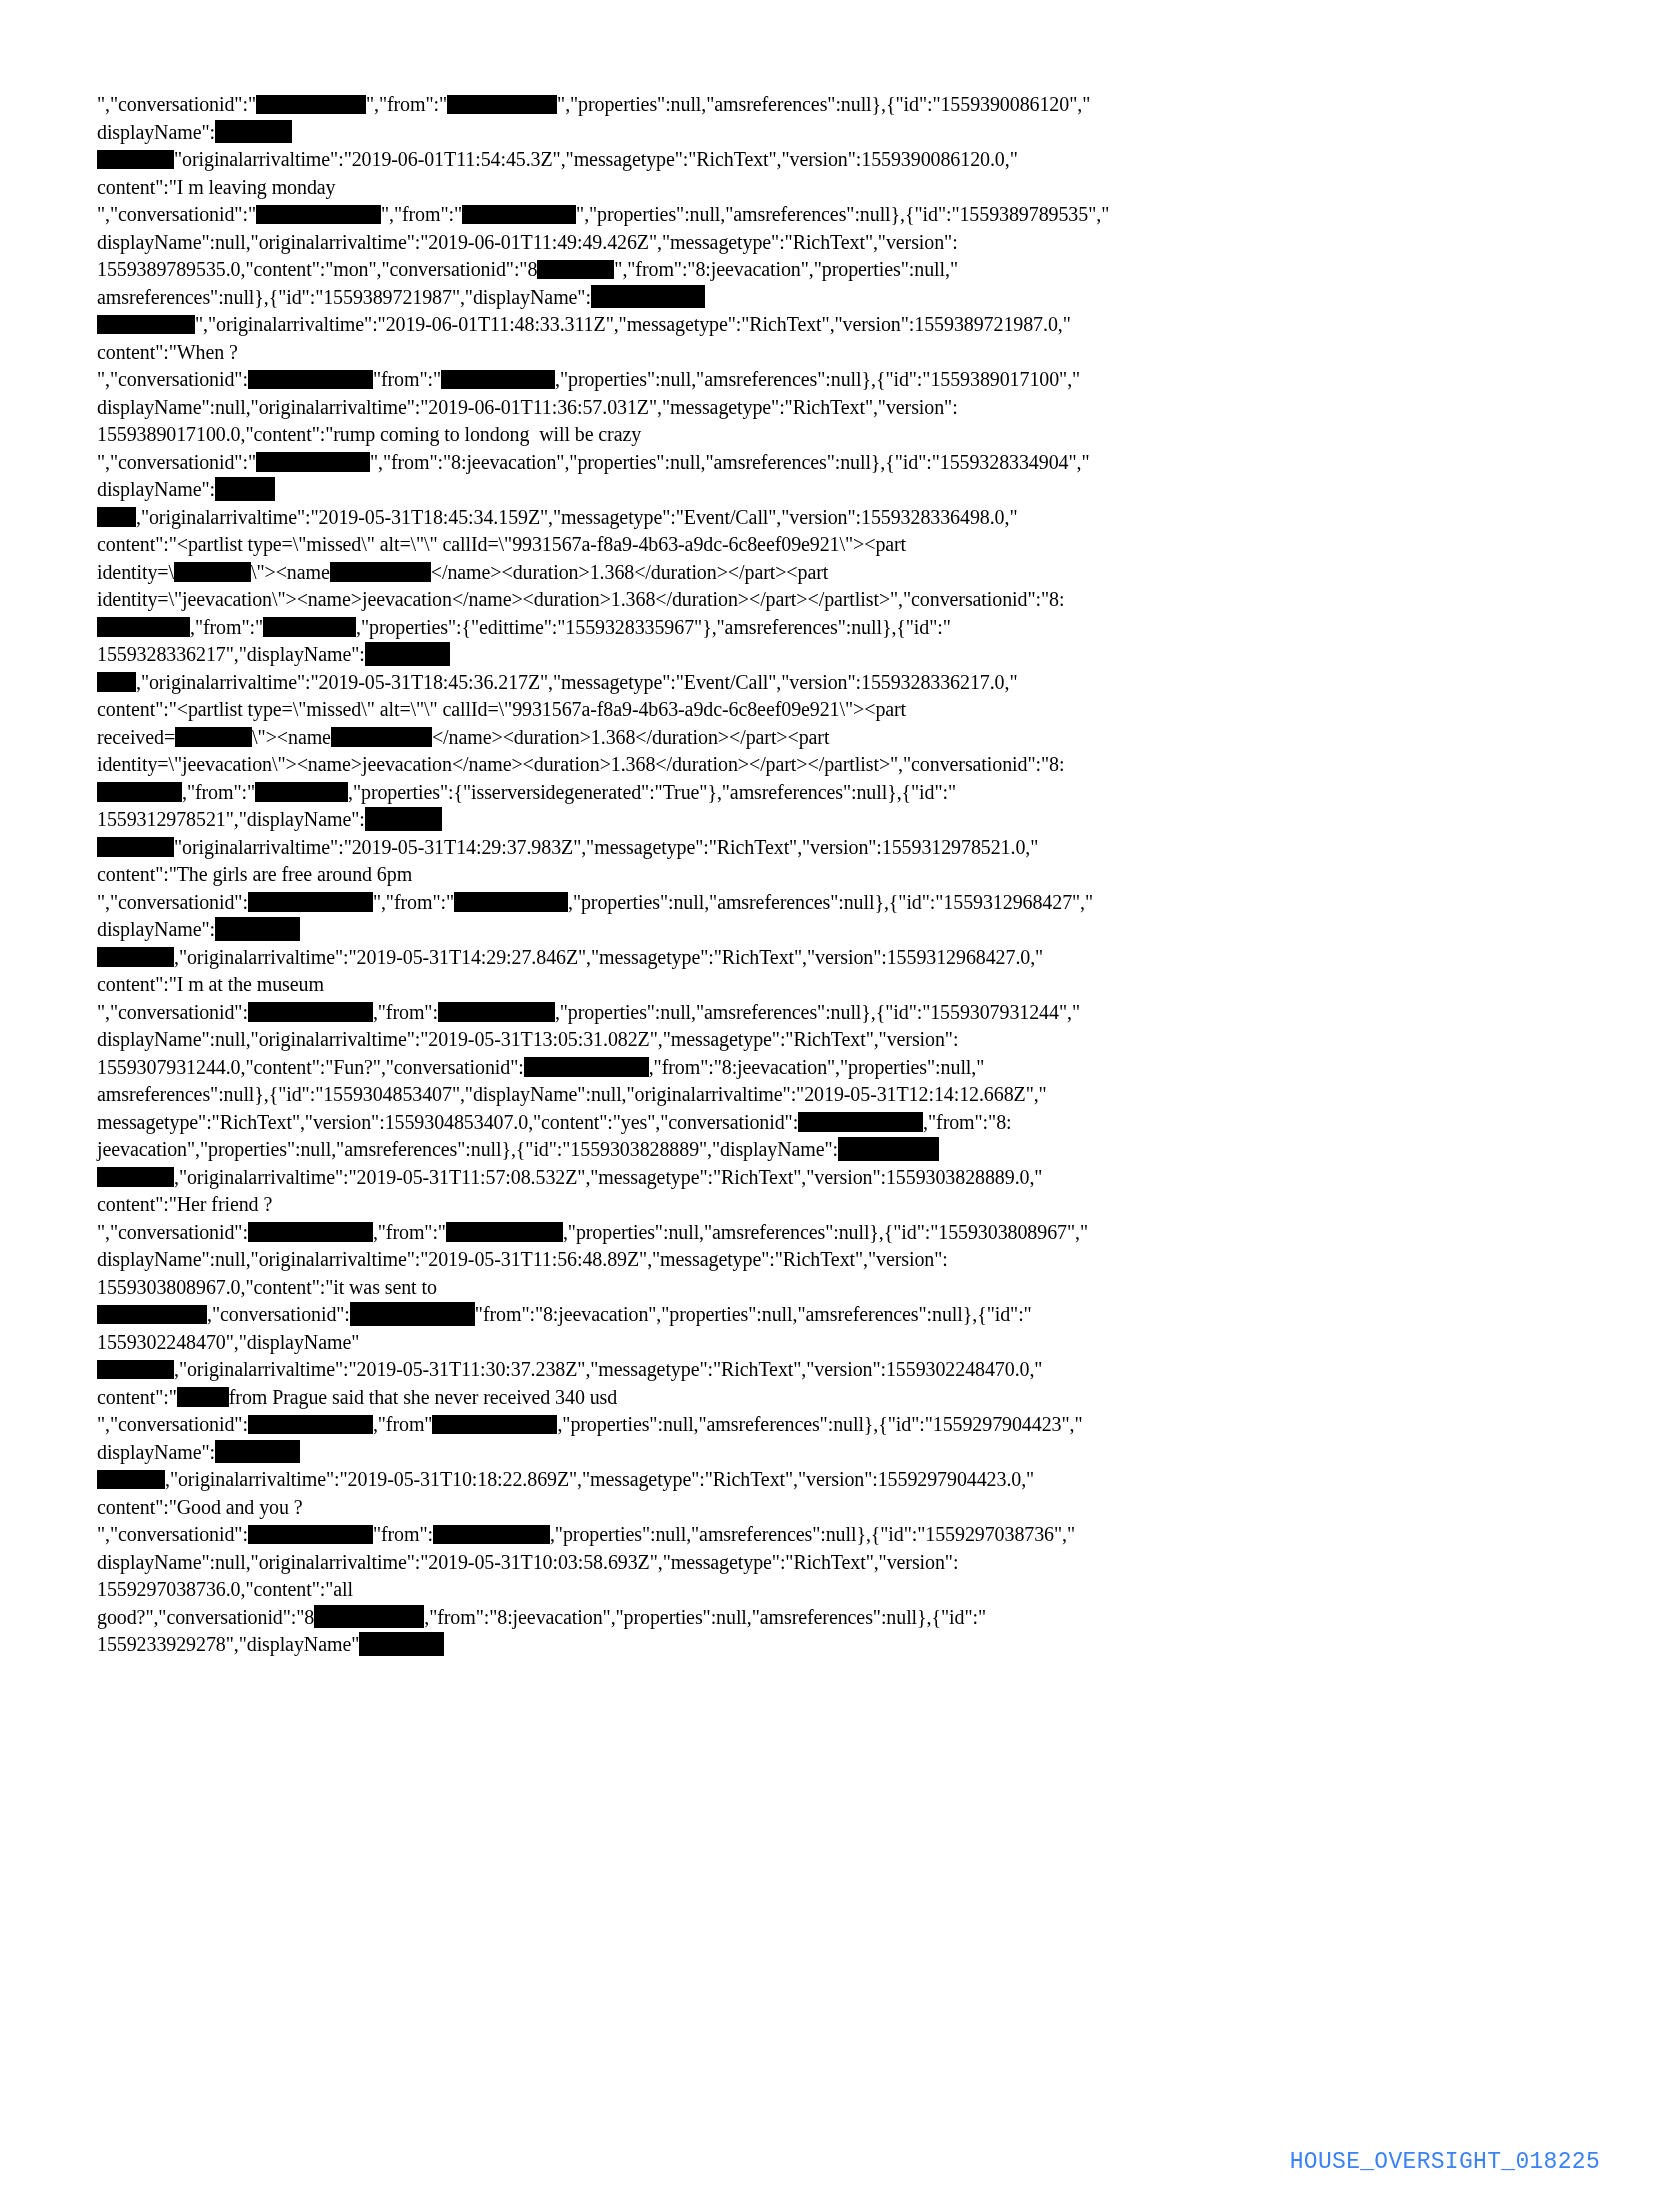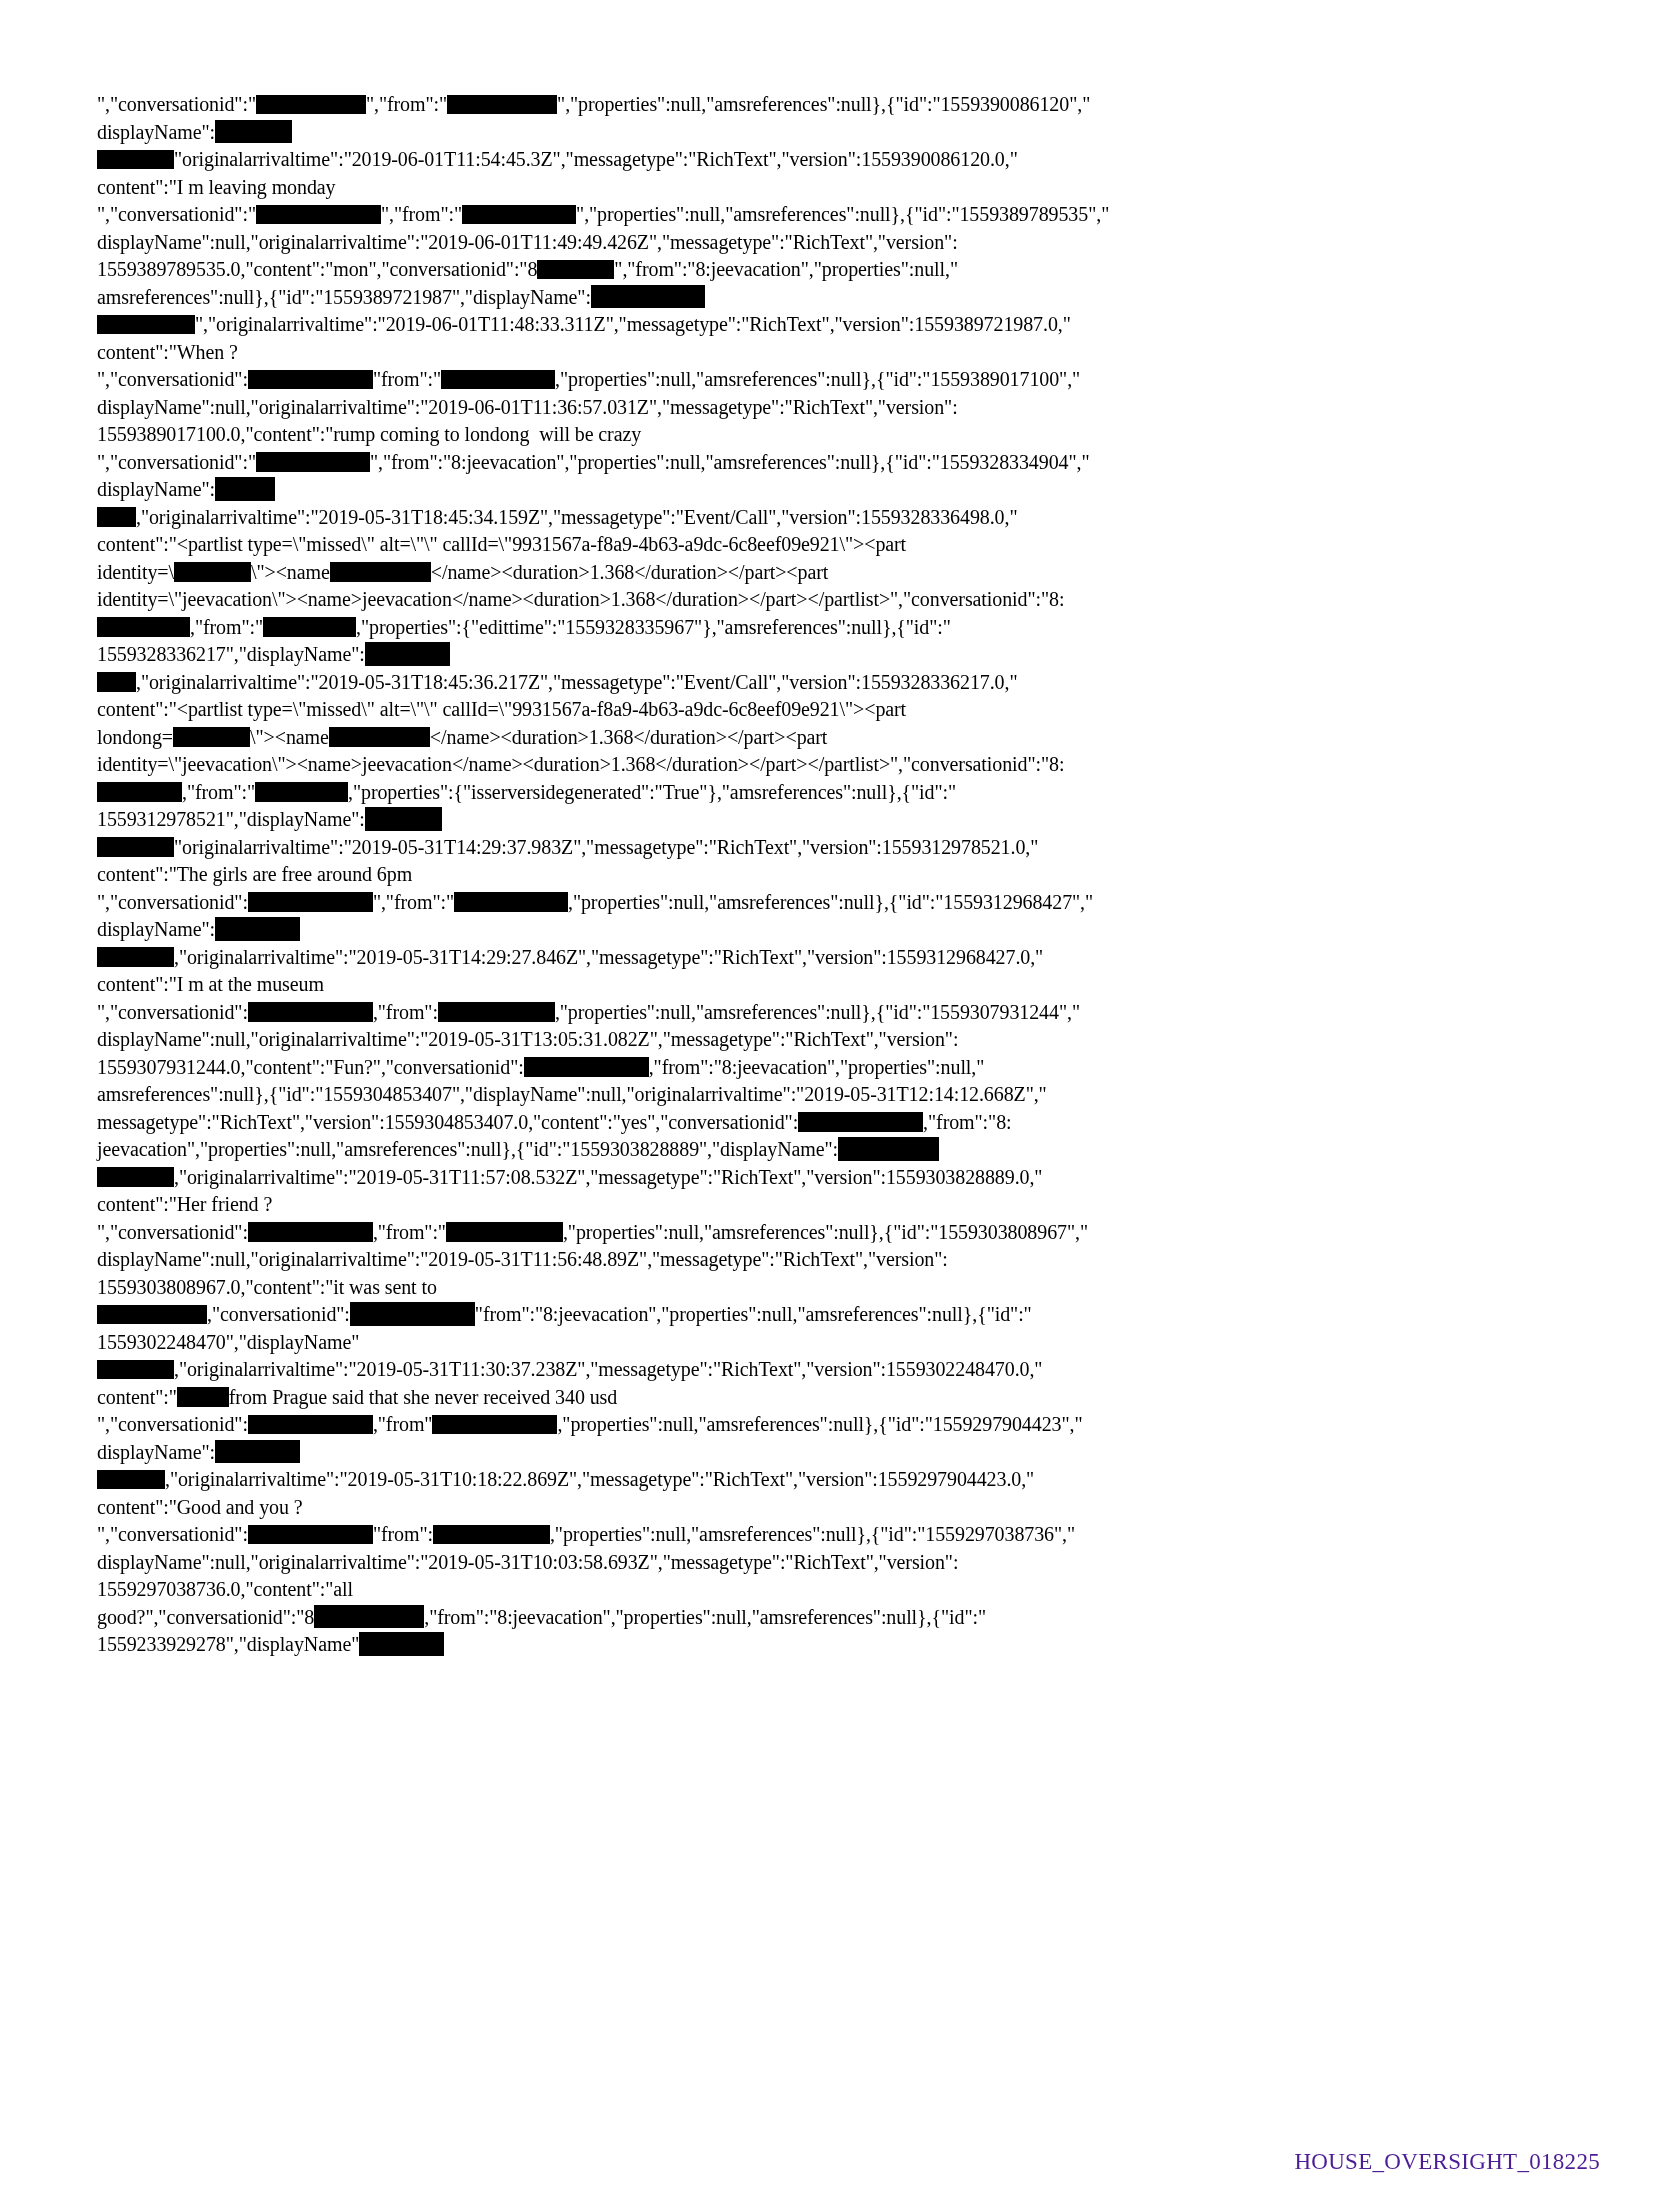--- a/index.html
+++ b/index.html
@@ -54,24 +54,24 @@
     line-height: 27.5px;
     white-space: pre;
     color: #3a3a3a;
     overflow: hidden;
     height: 17px;
   }
   .footer {
     position: absolute;
     right: 63px;
     bottom: 30px;
-    font-family: Liberation Serif, serif;
+    font-family: Liberation Mono, monospace;
     font-size: 23px;
     letter-spacing: 0.3px;
-    color: #4c1d95;
+    color: #3b82f6;
   }
 </style>
 </head>
 <body>
 
 <div class="page">
   <div class="doc-body" id="doc-body">
       <div class="line"><span>","conversationid":"</span><span class="redact" style="width: 110px;"></span><span>","from":"</span><span class="redact" style="width: 110px;"></span><span>","properties":null,"amsreferences":null},{"id":"1559390086120","</span></div>
       <div class="line"><span>displayName":</span><span class="redact tall" style="width: 77px;"></span></div>
       <div class="line"><span class="redact" style="width: 77px;"></span><span>"originalarrivaltime":"2019-06-01T11:54:45.3Z","messagetype":"RichText","version":1559390086120.0,"</span></div>
@@ -88,21 +88,21 @@
       <div class="line"><span>","conversationid":"</span><span class="redact" style="width: 114px;"></span><span>","from":"8:jeevacation","properties":null,"amsreferences":null},{"id":"1559328334904","</span></div>
       <div class="line"><span>displayName":</span><span class="redact tall" style="width: 60px;"></span></div>
       <div class="line"><span class="redact" style="width: 39px;"></span><span>,"originalarrivaltime":"2019-05-31T18:45:34.159Z","messagetype":"Event/Call","version":1559328336498.0,"</span></div>
       <div class="line"><span>content":"&lt;partlist type=\"missed\" alt=\"\" callId=\"9931567a-f8a9-4b63-a9dc-6c8eef09e921\"&gt;&lt;part</span></div>
       <div class="line"><span>identity=\</span><span class="redact" style="width: 77px;"></span><span>\"&gt;&lt;name</span><span class="redact" style="width: 101px;"></span><span>&lt;/name&gt;&lt;duration&gt;1.368&lt;/duration&gt;&lt;/part&gt;&lt;part</span></div>
       <div class="line"><span>identity=\"jeevacation\"&gt;&lt;name&gt;jeevacation&lt;/name&gt;&lt;duration&gt;1.368&lt;/duration&gt;&lt;/part&gt;&lt;/partlist&gt;","conversationid":"8:</span></div>
       <div class="line"><span class="redact" style="width: 93px;"></span><span>,"from":"</span><span class="redact" style="width: 93px;"></span><span>,"properties":{"edittime":"1559328335967"},"amsreferences":null},{"id":"</span></div>
       <div class="line"><span>1559328336217","displayName":</span><span class="redact tall" style="width: 85px;"></span></div>
       <div class="line"><span class="redact" style="width: 39px;"></span><span>,"originalarrivaltime":"2019-05-31T18:45:36.217Z","messagetype":"Event/Call","version":1559328336217.0,"</span></div>
       <div class="line"><span>content":"&lt;partlist type=\"missed\" alt=\"\" callId=\"9931567a-f8a9-4b63-a9dc-6c8eef09e921\"&gt;&lt;part</span></div>
-      <div class="line"><span>londong=</span><span class="redact" style="width: 77px;"></span><span>\"&gt;&lt;name</span><span class="redact" style="width: 101px;"></span><span>&lt;/name&gt;&lt;duration&gt;1.368&lt;/duration&gt;&lt;/part&gt;&lt;part</span></div>
+      <div class="line"><span>received=</span><span class="redact" style="width: 77px;"></span><span>\"&gt;&lt;name</span><span class="redact" style="width: 101px;"></span><span>&lt;/name&gt;&lt;duration&gt;1.368&lt;/duration&gt;&lt;/part&gt;&lt;part</span></div>
       <div class="line"><span>identity=\"jeevacation\"&gt;&lt;name&gt;jeevacation&lt;/name&gt;&lt;duration&gt;1.368&lt;/duration&gt;&lt;/part&gt;&lt;/partlist&gt;","conversationid":"8:</span></div>
       <div class="line"><span class="redact" style="width: 85px;"></span><span>,"from":"</span><span class="redact" style="width: 93px;"></span><span>,"properties":{"isserversidegenerated":"True"},"amsreferences":null},{"id":"</span></div>
       <div class="line"><span>1559312978521","displayName":</span><span class="redact tall" style="width: 77px;"></span></div>
       <div class="line"><span class="redact" style="width: 77px;"></span><span>"originalarrivaltime":"2019-05-31T14:29:37.983Z","messagetype":"RichText","version":1559312978521.0,"</span></div>
       <div class="line"><span>content":"The girls are free around 6pm</span></div>
       <div class="line"><span>","conversationid":</span><span class="redact" style="width: 125px;"></span><span>","from":"</span><span class="redact" style="width: 114px;"></span><span>,"properties":null,"amsreferences":null},{"id":"1559312968427","</span></div>
       <div class="line"><span>displayName":</span><span class="redact tall" style="width: 85px;"></span></div>
       <div class="line"><span class="redact" style="width: 77px;"></span><span>,"originalarrivaltime":"2019-05-31T14:29:27.846Z","messagetype":"RichText","version":1559312968427.0,"</span></div>
       <div class="line"><span>content":"I m at the museum</span></div>
       <div class="line"><span>","conversationid":</span><span class="redact" style="width: 125px;"></span><span>,"from":</span><span class="redact" style="width: 117px;"></span><span>,"properties":null,"amsreferences":null},{"id":"1559307931244","</span></div>

